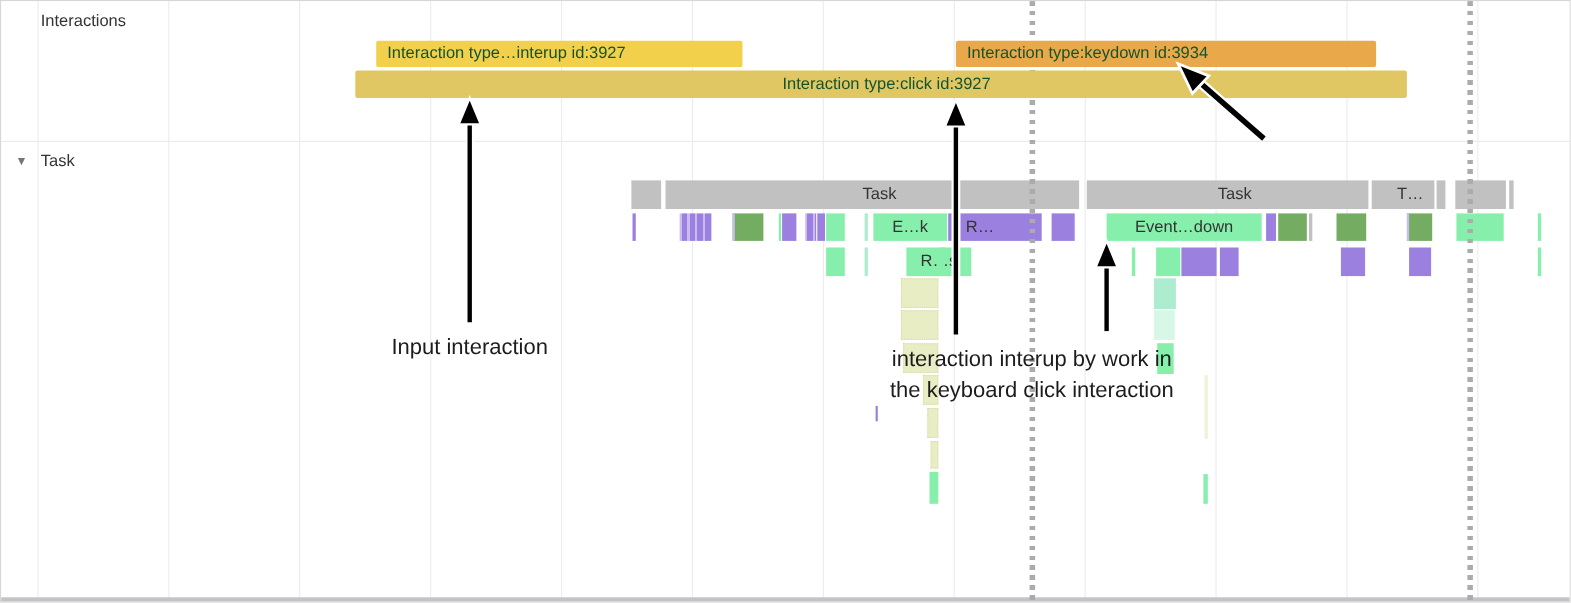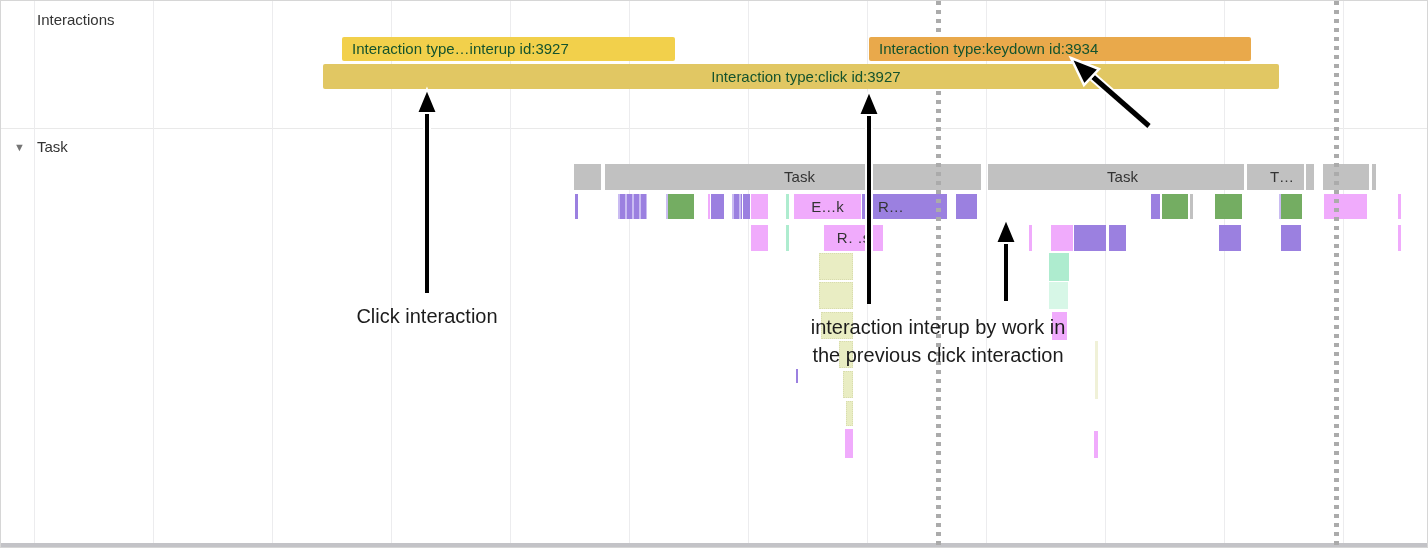--- a/index.html
+++ b/index.html
@@ -20,21 +20,21 @@
   .ibar{
     position:absolute;height:24px;line-height:24px;font-size:15px;color:#14532d;
     padding-left:10px;box-sizing:border-box;white-space:nowrap;overflow:hidden;
     border-radius:2px;z-index:6;
   }
   .bar{position:absolute;box-sizing:border-box;z-index:2;}
   .bar.lbl{font-size:15px;color:#333;white-space:nowrap;overflow:hidden;text-align:center;z-index:2;}
   .bar.lbl.left{text-align:left;padding-left:5px;}
   .task{background:#c1c1c1;text-align:left;padding-left:13px;color:#333;}
   .c-gray{background:#c1c1c1;}
-  .c-orange{background:#f0abfc;}
+  .c-orange{background:#86efac;}
   .c-purple{background:#9b80e0;}
   .c-pstripe{background:repeating-linear-gradient(90deg,#cabcf2 0 2px,#9b80e0 2px 7px);}
   .c-green{background:#74ad62;}
   .c-green.lp{border-left:2px solid #cabcf2;}
   .c-mint{background:#aeeccf;}
   .c-mintlight{background:#d7f7e7;}
   .c-pale{background:#e9edc3;border:1px dotted #d8dcae;}
   .c-paleline{background:#f0f1d8;}
   .annotation{position:absolute;z-index:11;color:#1c1c1c;font-size:20px;text-align:center;line-height:28px;}
   #arrow-layer{position:absolute;left:0;top:0;z-index:10;pointer-events:none;}
@@ -55,20 +55,21 @@
   <div class="ibar" style="left:322px;top:63px;width:956px;height:25px;line-height:25px;background:#e1c763;text-align:center;">Interaction type:click id:3927</div>
   <div class="ibar" style="left:868px;top:36px;width:382px;background:#e9a94b;">Interaction type:keydown id:3934</div>
 
   <div class="bar lbl task" style="left:604px;top:163px;width:376px;height:26px;line-height:26px;">Task</div>
   <div class="bar lbl task" style="left:987px;top:163px;width:256px;height:26px;line-height:26px;">Task</div>
   <div class="bar lbl task" style="left:1246px;top:163px;width:57px;height:26px;line-height:26px;">T…</div>
 
   <div class="bar lbl c-orange" style="left:793px;top:193px;width:67px;height:25px;line-height:25px;">E…k</div>
   <div class="bar lbl left c-purple" style="left:872px;top:193px;width:74px;height:25px;line-height:25px;">R…</div>
   <div class="bar lbl c-orange" style="left:811px;top:224px;width:59px;height:26px;line-height:26px;margin-left:12px;">R…s</div>
+  <div class="bar lbl c-orange" style="left:1005px;top:193px;width:141px;height:25px;line-height:25px;">Event…down</div>
 
   <div class="dotted-line" style="left:935px;"></div>
   <div class="dotted-line" style="left:1333px;"></div>
 
   <svg id="arrow-layer" width="1428" height="548">
     <g stroke-linecap="butt">
 
       <line x1="426" y1="292" x2="426" y2="106" stroke="#fff" stroke-width="8"></line>
       <line x1="426" y1="292" x2="426" y2="106" stroke="#000" stroke-width="4"></line>
       <polygon points="426,88 416,112 436,112" fill="#000" stroke="#fff" stroke-width="2"></polygon>
@@ -80,24 +81,24 @@
       <line x1="1005" y1="300" x2="1005" y2="238" stroke="#fff" stroke-width="8"></line>
       <line x1="1005" y1="300" x2="1005" y2="238" stroke="#000" stroke-width="4"></line>
       <polygon points="1005,218 995,242 1015,242" fill="#000" stroke="#fff" stroke-width="2"></polygon>
 
       <line x1="1148" y1="125" x2="1092" y2="76" stroke="#fff" stroke-width="9"></line>
       <line x1="1148" y1="125" x2="1092" y2="76" stroke="#000" stroke-width="5"></line>
       <polygon points="1070,57 1098,68 1083,84" fill="#000" stroke="#fff" stroke-width="2.5"></polygon>
     </g>
   </svg>
 
-  <div class="annotation" style="left:326px;top:301px;width:200px;">Click interaction</div>
+  <div class="annotation" style="left:326px;top:301px;width:200px;">Input interaction</div>
   <div class="annotation" style="left:727px;top:312px;width:420px;">
     <div>interaction interup by work in</div>
-    <div>the previous click interaction</div>
+    <div>the keyboard click interaction</div>
   </div>
 <div class="gridline" style="left: 33px;"></div>
     <div class="gridline" style="left: 152px;"></div>
     <div class="gridline" style="left: 271px;"></div>
     <div class="gridline" style="left: 390px;"></div>
     <div class="gridline" style="left: 509px;"></div>
     <div class="gridline" style="left: 628px;"></div>
     <div class="gridline" style="left: 747px;"></div>
     <div class="gridline" style="left: 866px;"></div>
     <div class="gridline" style="left: 985px;"></div>

